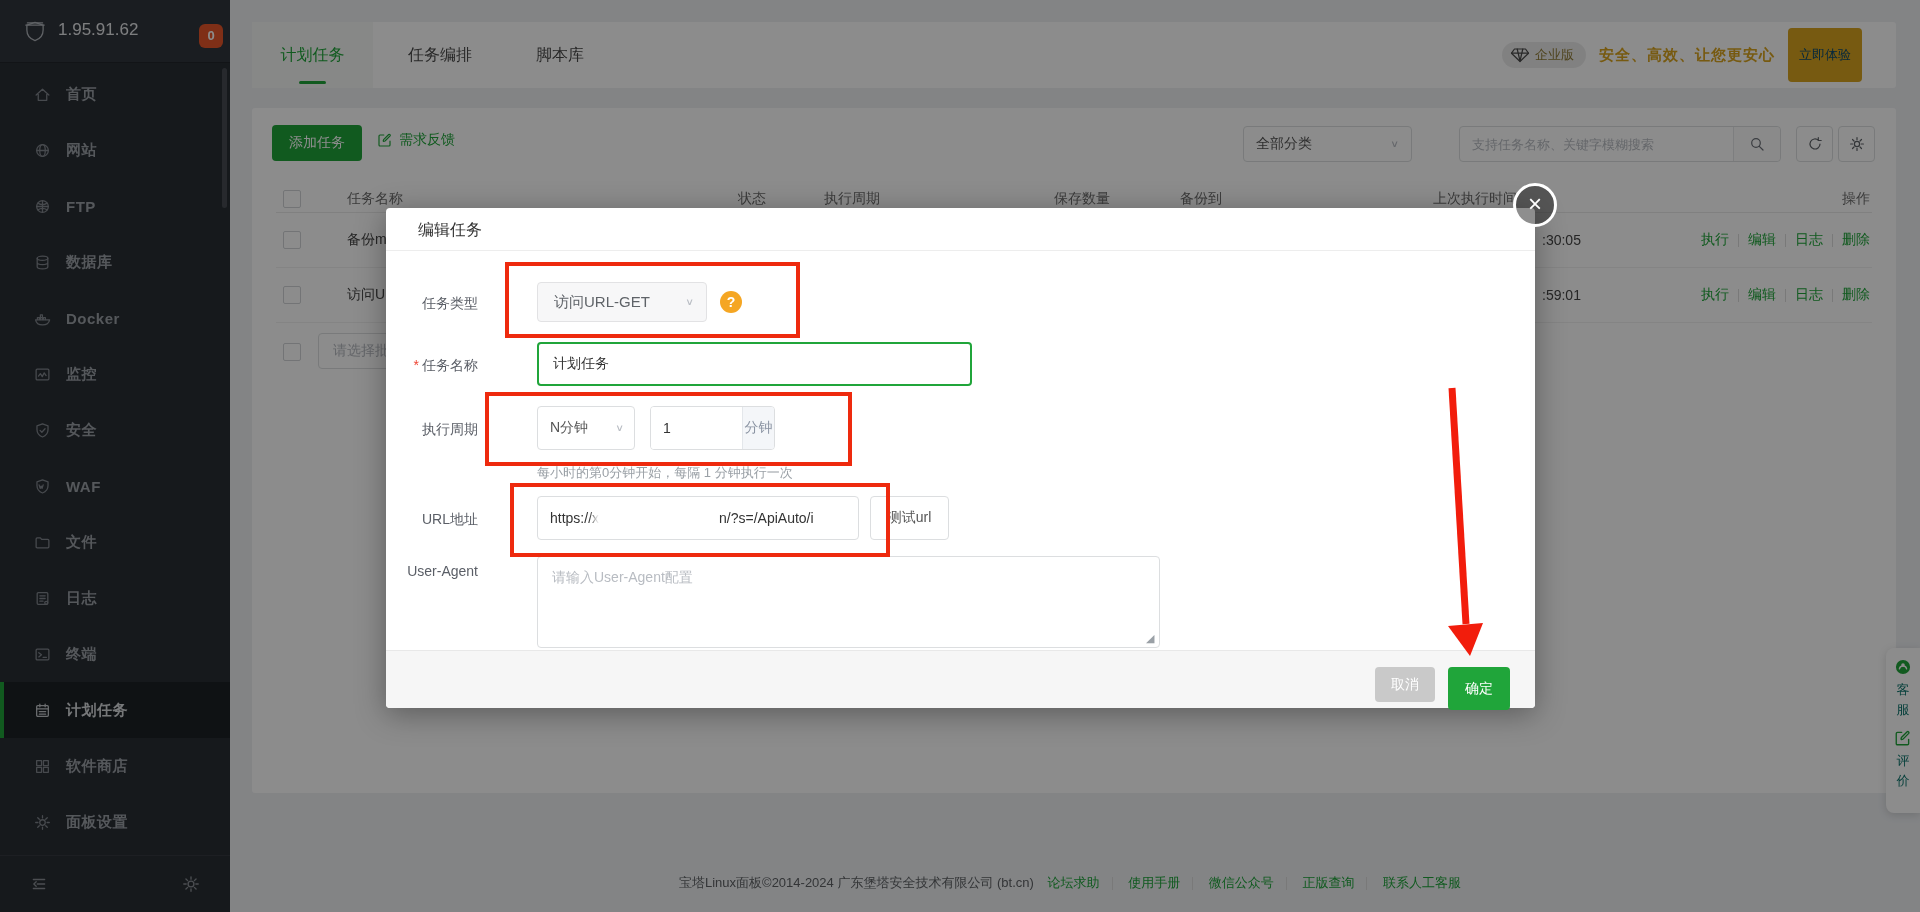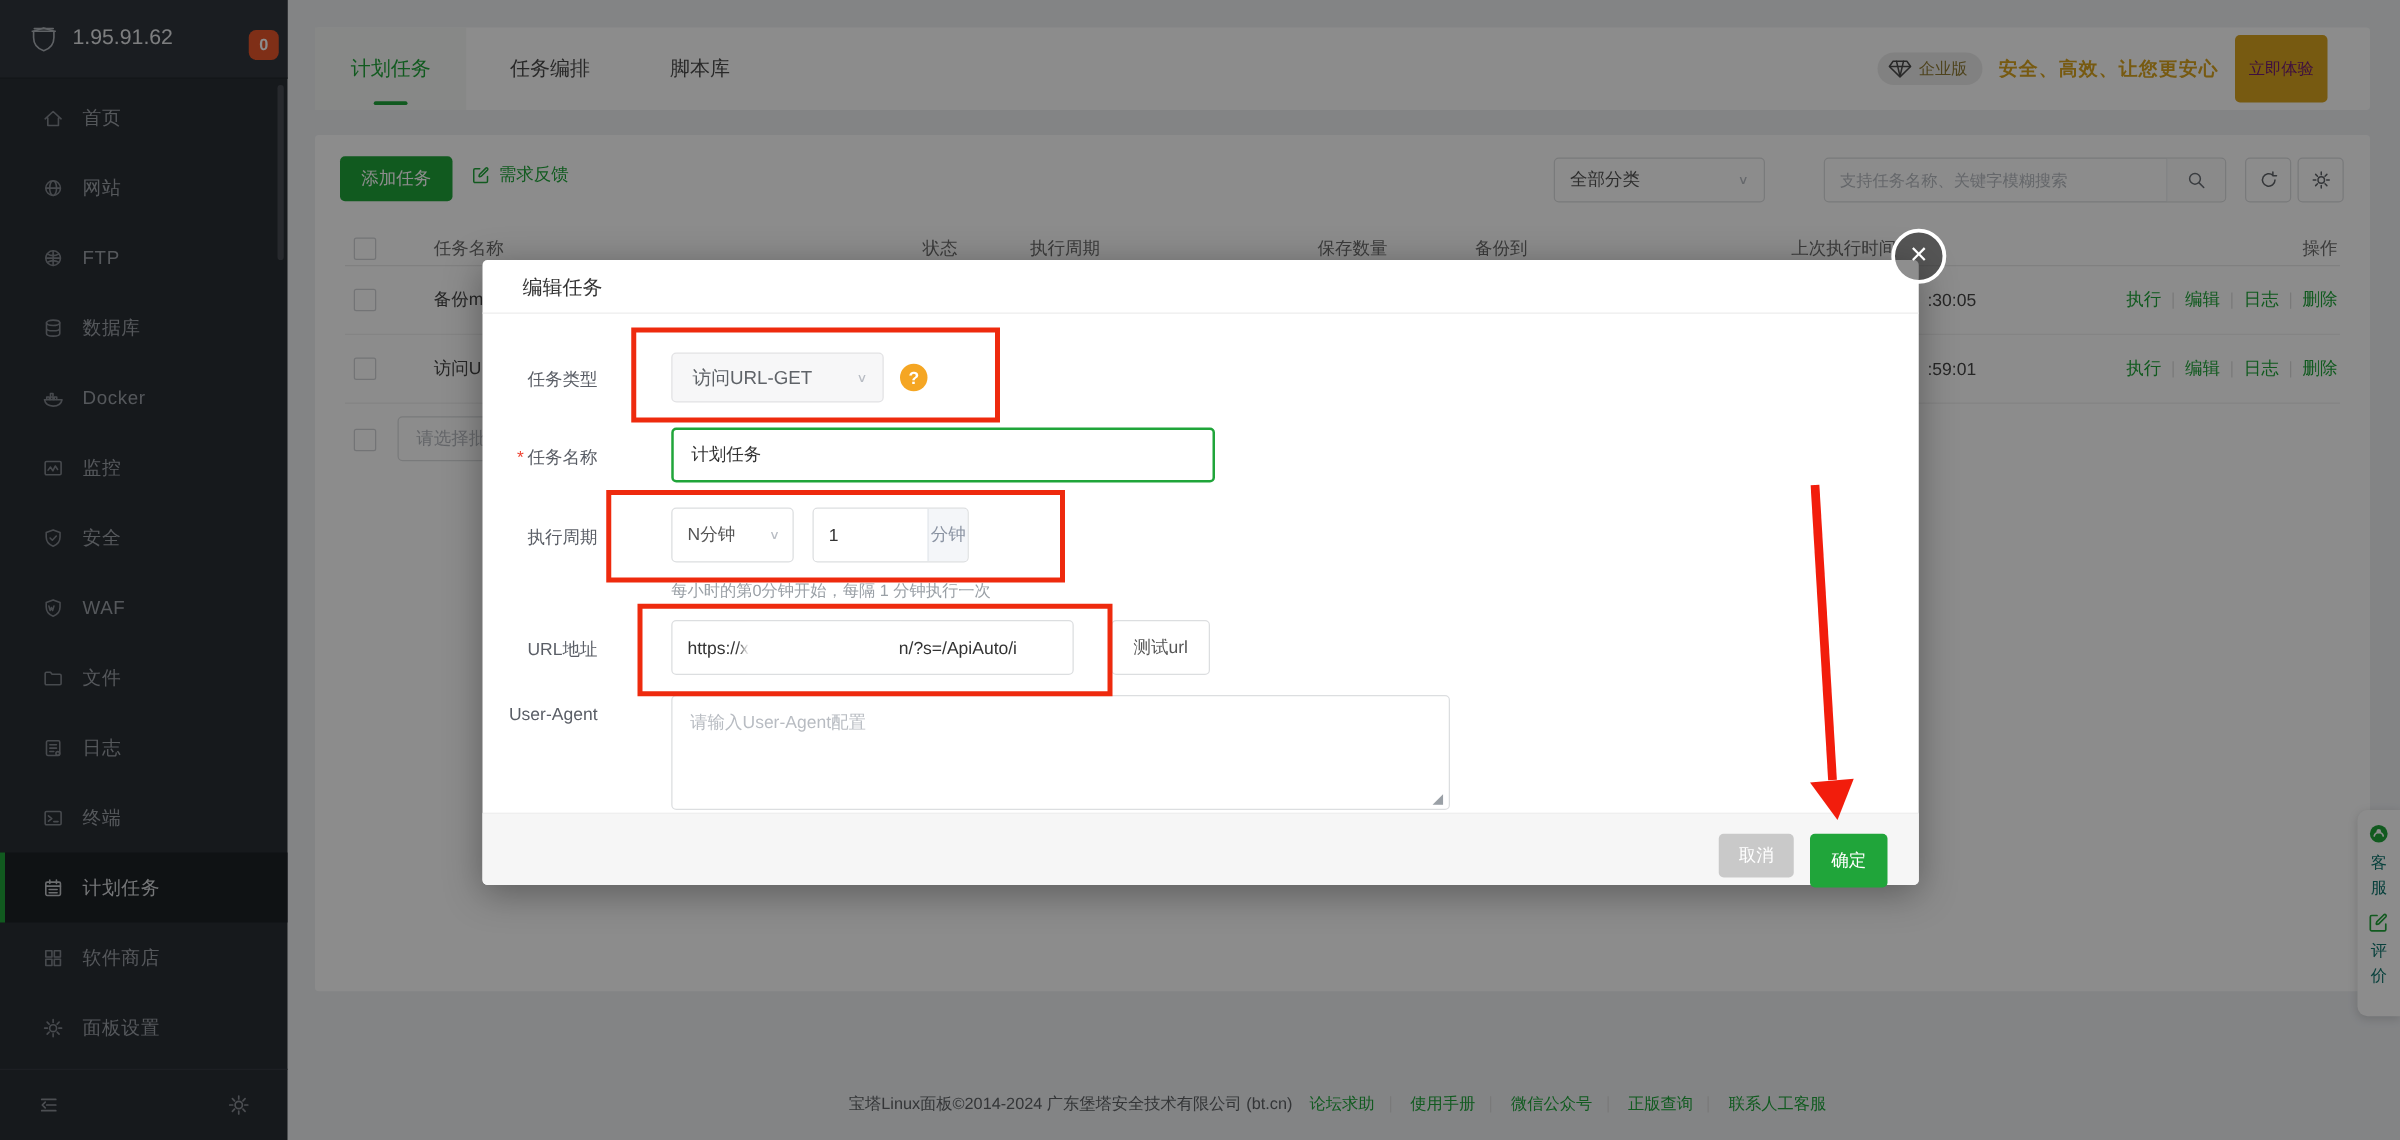--- a/index.html
+++ b/index.html
@@ -6,21 +6,21 @@
   .stage{position:relative;width:1920px;height:912px;overflow:hidden;background:#eef0f3;}
   .icon svg{display:block;fill:none;stroke:currentColor;stroke-width:1.2;stroke-linecap:round;stroke-linejoin:round;width:100%;height:100%;}
 
   
   .sidebar{position:absolute;left:0;top:0;width:230px;height:912px;background:#292e34;z-index:1;}
   .side-header{position:relative;height:62px;background:#31363d;border-bottom:1px solid #22262b;}
   .side-logo{position:absolute;left:22px;top:18px;width:26px;height:26px;color:#aeb3b9;}
   .side-ip{position:absolute;left:58px;top:20px;font-size:17px;color:#e3e5e8;}
   .side-badge{position:absolute;left:199px;top:24px;width:24px;height:24px;background:#e8562a;border-radius:6px;color:#fff;font-size:13px;font-weight:bold;text-align:center;line-height:24px;}
   .snav{position:absolute;top:66px;left:0;width:230px;}
-  .sitem{position:relative;height:56px;display:flex;align-items:center;padding-left:34px;box-sizing:border-box;color:#9ba0a7;cursor:pointer;}
+  .sitem{position:relative;height:56px;display:flex;align-items:center;padding-left:34px;box-sizing:border-box;color:#9ba0a7;cursor:pointer;font-weight:bold;}
   .sitem .icon{width:17px;height:17px;margin-right:15px;color:#82878e;}
   .slabel{font-size:15px;letter-spacing:.5px;}
   .sitem.active{background:#1d2126;border-left:4px solid #20a53a;padding-left:30px;color:#d7dadd;}
   .sitem.active .icon{color:#c3c7cb;}
   .side-thumb{position:absolute;left:222px;top:68px;width:5px;height:140px;border-radius:3px;background:#474c53;}
   .side-bottom{position:absolute;left:0;bottom:0;width:230px;height:56px;border-top:1px solid #353a41;}
   .side-bottom .icon{position:absolute;width:18px;height:18px;color:#8a8f95;top:19px;}
   .collapse-pos{left:30px;} .gearb-pos{left:182px;}
 
   
@@ -28,21 +28,21 @@
   .tabs{display:flex;height:66px;}
   .tab{position:relative;height:66px;display:flex;align-items:center;justify-content:center;font-size:16px;color:#4a4a4a;cursor:pointer;}
   .tab-w1{width:121px;} .tab-w2{width:134px;} .tab-w3{width:106px;}
   .tab.active{background:#f6f8f6;color:#20a53a;}
   .tabline{position:absolute;left:47px;bottom:4px;width:27px;height:3px;background:#20a53a;border-radius:2px;}
   .ent{position:absolute;right:34px;top:0;height:66px;display:flex;align-items:center;gap:13px;}
   .ent-pill{display:flex;align-items:center;gap:5px;background:#ececec;border-radius:13px;padding:4px 12px 4px 8px;}
   .ent-pill .icon{width:20px;height:16px;color:#4a4a4a;}
   .ent-pill span{font-size:13px;color:#8f7b36;}
   .ent-slogan{font-size:15px;font-weight:bold;color:#d9a41f;letter-spacing:1px;}
-  .ent-cta{background:#d9a41f;color:#701a75;font-size:13px;border:none;border-radius:4px;padding:18px 11px;cursor:pointer;}
+  .ent-cta{background:#d9a41f;color:#0c4a6e;font-size:13px;border:none;border-radius:4px;padding:18px 11px;cursor:pointer;}
 
   
   .card{position:absolute;left:252px;top:108px;width:1644px;height:685px;background:#fff;border-radius:3px;}
   .btn-add{position:absolute;left:20px;top:17px;width:90px;height:36px;background:#20a53a;color:#fff;font-size:14px;border:none;border-radius:4px;cursor:pointer;}
   .feedback{position:absolute;left:125px;top:23px;display:flex;align-items:center;gap:6px;color:#20a53a;font-size:14px;cursor:pointer;}
   .feedback .icon{width:16px;height:16px;}
   .selbox{box-sizing:border-box;border:1px solid #dcdee0;border-radius:4px;background:#fff;display:flex;align-items:center;font-size:14px;color:#555;cursor:pointer;}
   .chev{margin-left:auto;color:#b9bdc4;font-size:12px;transform:scaleY(.8);}
   .cat-select{position:absolute;left:991px;top:18px;width:169px;height:36px;padding:0 12px;}
   .search-wrap{position:absolute;left:1207px;top:18px;width:322px;height:36px;border:1px solid #dcdee0;border-radius:4px;box-sizing:border-box;display:flex;}
@@ -88,21 +88,21 @@
   .m-select1{position:absolute;left:151px;top:74px;width:170px;height:40px;padding:0 12px 0 16px;background:#f7f7f8;border-color:#e2e2e4;color:#5f6368;font-size:15px;}
   .qicon{position:absolute;left:334px;top:83px;width:22px;height:22px;border-radius:50%;background:#f5a623;color:#fff;font-size:14px;font-weight:bold;text-align:center;line-height:22px;cursor:pointer;}
   .m-inputname{position:absolute;left:151px;top:134px;width:435px;height:44px;box-sizing:border-box;border:2px solid #20a53a;border-radius:4px;display:flex;align-items:center;padding:0 14px;font-size:14px;color:#333;}
   .m-select2{position:absolute;left:151px;top:198px;width:98px;height:44px;padding:0 10px 0 12px;font-size:14px;}
   .num-group{position:absolute;left:264px;top:198px;width:125px;height:44px;border:1px solid #dcdee0;border-radius:4px;box-sizing:border-box;display:flex;overflow:hidden;}
   .num-input{width:67px;border:none;outline:none;padding:0 12px;font-size:14px;color:#333;}
   .num-addon{flex:1;background:#f4f6f9;border-left:1px solid #e4e7eb;display:flex;align-items:center;justify-content:center;font-size:14px;color:#8a93a2;}
   .m-help{position:absolute;left:151px;top:256px;font-size:13px;color:#9aa0a6;}
   .m-url{position:absolute;left:151px;top:288px;width:322px;height:44px;box-sizing:border-box;border:1px solid #dcdee0;border-radius:4px;display:flex;align-items:center;padding:0 12px;font-size:14px;color:#333;white-space:nowrap;overflow:hidden;}
   .smudge{display:inline-block;width:120px;height:26px;background:#fff;box-shadow:0 0 6px 5px #fff;flex:none;}
-  .btn-testurl{position:absolute;left:503px;top:288px;width:79px;height:44px;border:1px solid #dcdee0;border-radius:4px;background:#fff;font-size:14px;color:#555;cursor:pointer;}
+  .btn-testurl{position:absolute;left:484px;top:288px;width:79px;height:44px;border:1px solid #dcdee0;border-radius:4px;background:#fff;font-size:14px;color:#555;cursor:pointer;}
   .m-ta{position:absolute;left:151px;top:348px;width:623px;height:92px;box-sizing:border-box;border:1px solid #dcdee0;border-radius:4px;resize:none;outline:none;padding:12px 14px;font-size:14px;color:#333;font-family:inherit;}
   .m-ta::placeholder{color:#b8bcc2;}
   .ta-grip{position:absolute;left:760px;top:424px;width:12px;height:12px;color:#9aa0a6;font-size:11px;pointer-events:none;}
   .m-footer{position:absolute;left:0;top:442px;width:1149px;height:58px;background:#f6f6f6;border-top:1px solid #e8e8e8;border-radius:0 0 4px 4px;box-sizing:border-box;}
   .btn-cancel{position:absolute;left:989px;top:459px;width:60px;height:35px;background:#c9c9c9;border:none;border-radius:4px;color:#fff;font-size:14px;cursor:pointer;}
   .btn-ok{position:absolute;left:1062px;top:459px;width:62px;height:43px;background:#20a53a;border:none;border-radius:4px;color:#fff;font-size:14px;cursor:pointer;}
   .redbox{position:absolute;border:4px solid #ee2a0e;z-index:5;}
   .rb1{left:119px;top:54px;width:287px;height:68px;}
   .rb2{left:99px;top:184px;width:359px;height:66px;}
   .rb3{left:124px;top:275px;width:372px;height:66px;}

